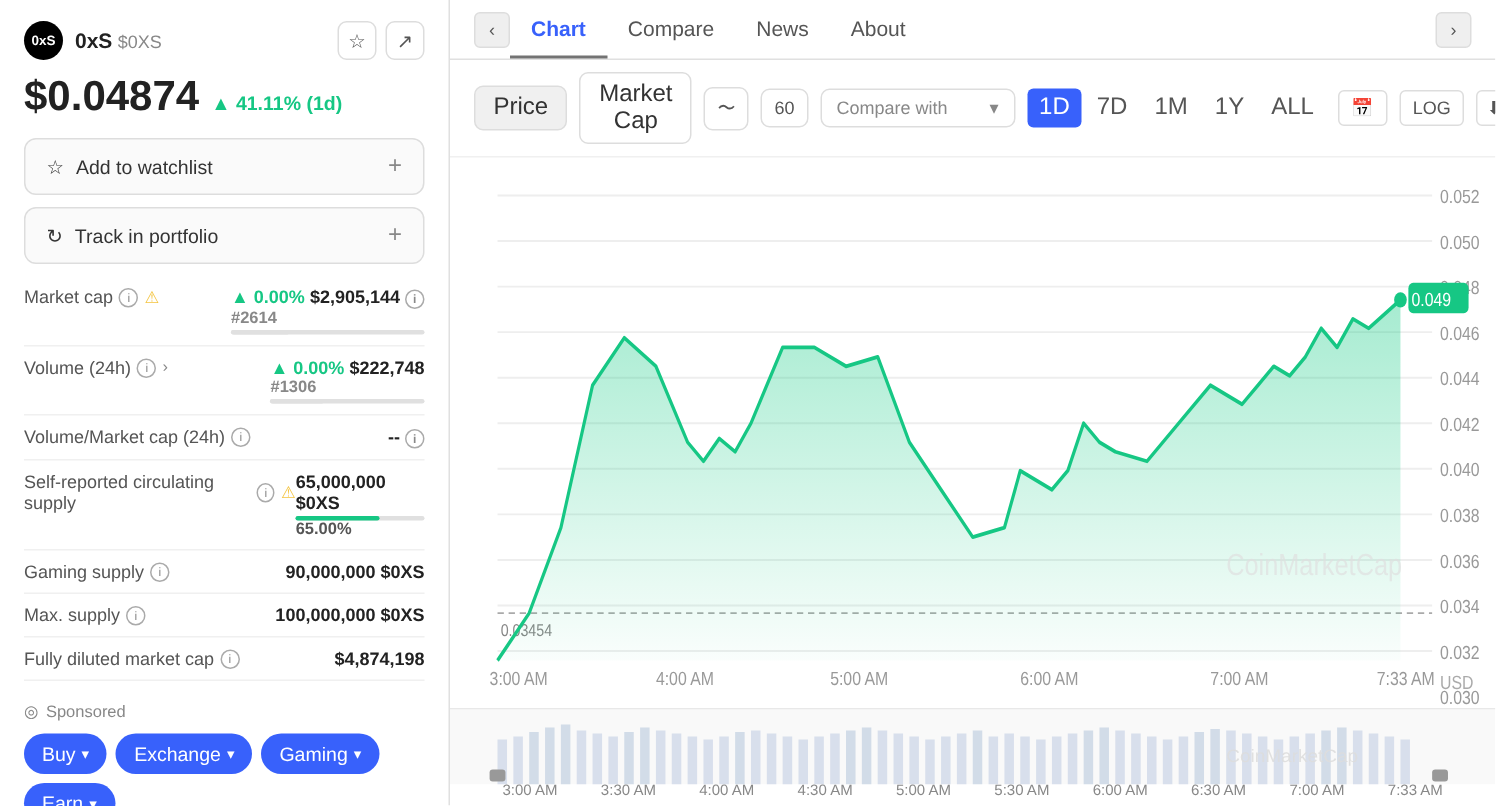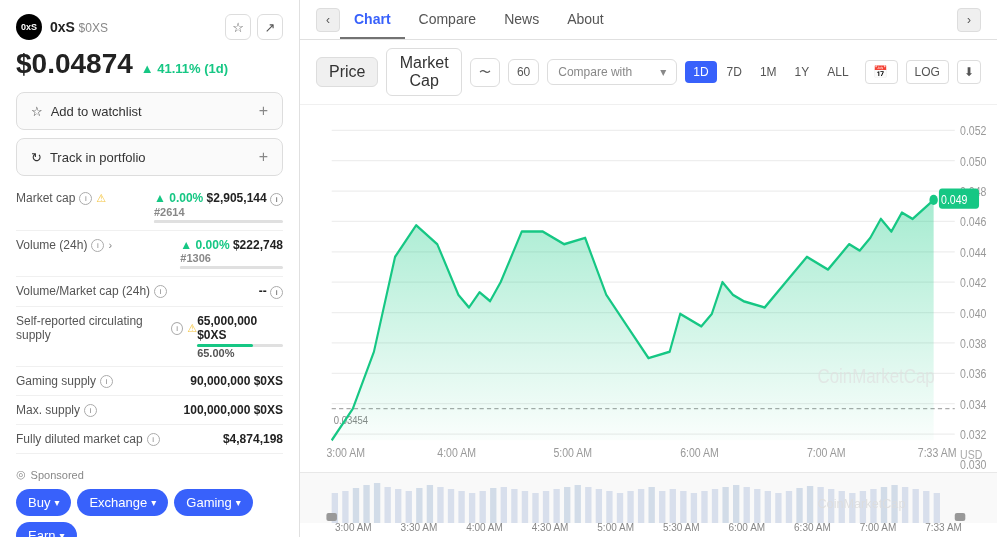--- a/index.html
+++ b/index.html
@@ -47,21 +47,21 @@
     .tab.active { color: #3861fb; border-bottom: 2px solid #737373; font-weight: 700; }
     .scroll-arrow { width: 24px; height: 24px; display: flex; align-items: center; justify-content: center; cursor: pointer; color: #555; font-size: 12px; border: 1px solid #ddd; border-radius: 4px; }
     .scroll-arrow.right { margin-left: auto; }
 
     .chart-controls { display: flex; align-items: center; gap: 8px; padding: 8px 16px; border-bottom: 1px solid #f0f0f0; }
     .ctrl-btn { padding: 5px 12px; border: 1px solid #ddd; border-radius: 6px; background: #fff; font-size: 16px; cursor: pointer; color: #333; }
     .ctrl-btn.active { background: #f0f0f0; }
     .ctrl-icon-btn { padding: 5px 8px; border: 1px solid #ddd; border-radius: 6px; background: #fff; font-size: 12px; cursor: pointer; color: #555; display: flex; align-items: center; }
     .compare-select { padding: 5px 10px; border: 1px solid #ddd; border-radius: 6px; background: #fff; font-size: 12px; cursor: pointer; color: #888; display: flex; gap: 4px; min-width: 130px; }
     .time-group { display: flex; gap: 2px; margin-left: auto; }
-    .time-btn { padding: 4px 8px; border: none; background: transparent; font-size: 12px; cursor: pointer; color: #555; border-radius: 4px; }
+    .time-btn { padding: 4px 8px; border: none; background: transparent; font-size: 16px; cursor: pointer; color: #555; border-radius: 4px; }
     .time-btn.active { background: #3861fb; color: #fff; border-radius: 4px; }
     .log-btn { padding: 4px 8px; border: 1px solid #ddd; border-radius: 4px; background: #fff; font-size: 12px; cursor: pointer; color: #555; }
     .dl-btn { padding: 4px 6px; border: 1px solid #ddd; border-radius: 4px; background: #fff; font-size: 12px; cursor: pointer; color: #555; }
 
     
     .chart-area { flex: 1; position: relative; overflow: hidden; }
   </style>
 </head>
 <body>
 

